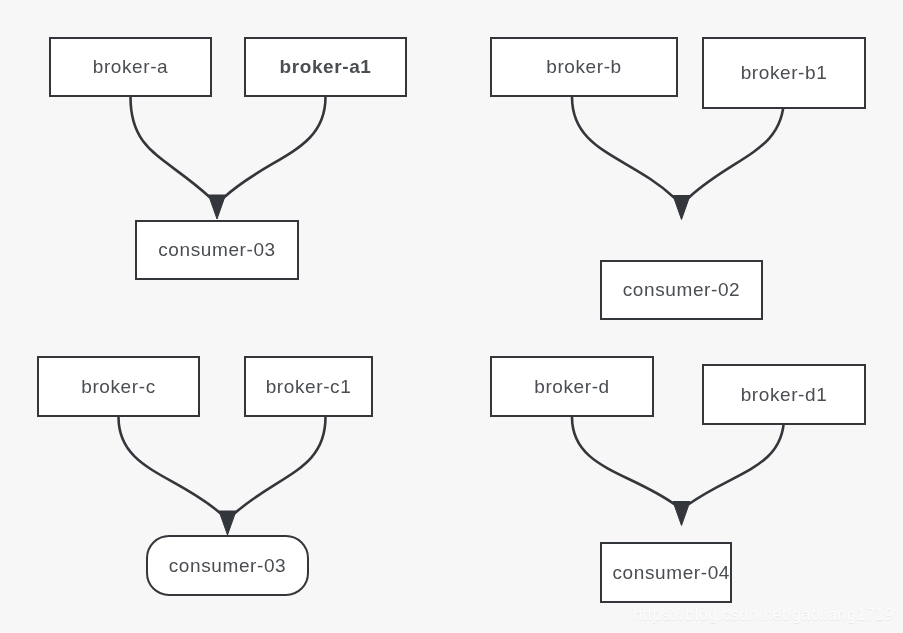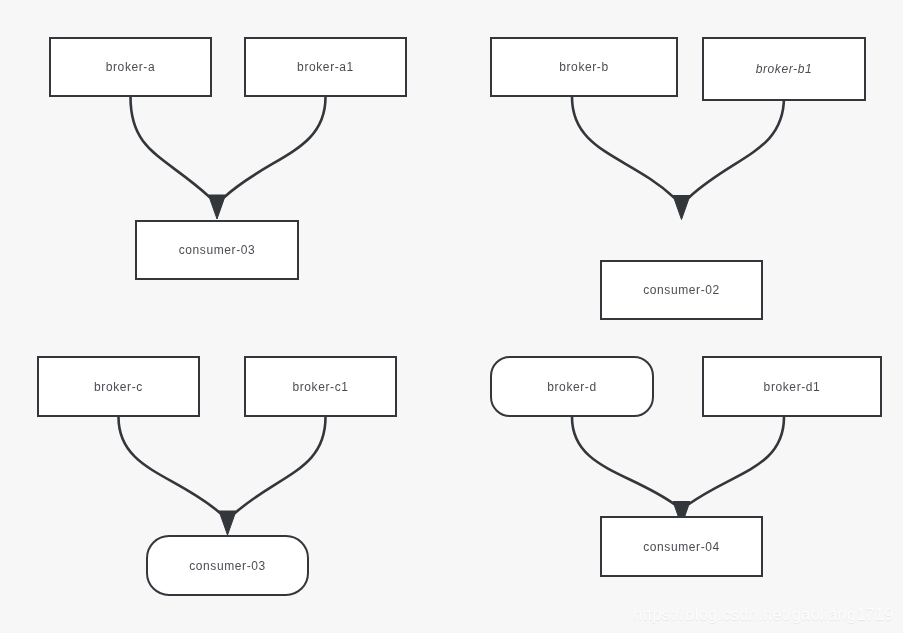--- a/index.html
+++ b/index.html
@@ -44,21 +44,21 @@
   .node {
     position: absolute;
     background: var(--box-fill);
     border: 2px solid var(--box-border);
     display: flex;
     align-items: center;
     justify-content: center;
   }
   .node-label {
     color: var(--label);
-    font-size: 12px;
+    font-size: 19px;
     letter-spacing: 0.6px;
     white-space: nowrap;
   }
   .watermark {
     position: absolute;
     right: 9px;
     bottom: 9px;
     font-size: 16px;
     letter-spacing: 0.5px;
     color: var(--watermark);
@@ -86,51 +86,51 @@
     <polygon points="219,511 236,511 227.5,535"></polygon>
 
     <path d="M 572 417 C 572 468, 629.5 472, 674 504"></path>
     <path d="M 784 417 C 784 468, 733.5 472, 689 504"></path>
     <polygon points="673,501.5 690,501.5 681.5,525.5"></polygon>
   </svg>
 
   <div class="node" style="left:49px; top:37px; width:163px; height:60px;">
     <span class="node-label">broker-a</span>
   </div>
-  <div class="node" style="left:244px; top:37px; width:163px; height:60px;">
+  <div class="node" style="left:244px; top:37px; width:163px; height:60px;font-weight:bold;">
     <span class="node-label">broker-a1</span>
   </div>
   <div class="node" style="left:135px; top:220px; width:164px; height:60px;">
     <span class="node-label">consumer-03</span>
   </div>
 
   <div class="node" style="left:490px; top:37px; width:188px; height:60px;">
     <span class="node-label">broker-b</span>
   </div>
-  <div class="node" style="left:702px; top:37px; width:164px; height:64px;font-style:italic;">
+  <div class="node" style="left:702px; top:37px; width:164px; height:72px;">
     <span class="node-label">broker-b1</span>
   </div>
   <div class="node" style="left:600px; top:220px; width:163px; height:60px;margin-top:40px;">
     <span class="node-label">consumer-02</span>
   </div>
 
   <div class="node" style="left:37px; top:356px; width:163px; height:61px;text-align:center;">
     <span class="node-label">broker-c</span>
   </div>
-  <div class="node" style="left:244px; top:356px; width:153px; height:61px;">
+  <div class="node" style="left:244px; top:356px; width:129px; height:61px;">
     <span class="node-label">broker-c1</span>
   </div>
   <div class="node" style="left:146px; top:535px; width:163px; height:61px;border-radius:23px;">
     <span class="node-label">consumer-03</span>
   </div>
 
-  <div class="node" style="left:490px; top:356px; width:164px; height:61px;border-radius:20px;">
+  <div class="node" style="left:490px; top:356px; width:164px; height:61px;">
     <span class="node-label">broker-d</span>
   </div>
-  <div class="node" style="left:702px; top:356px; width:180px; height:61px;">
+  <div class="node" style="left:702px; top:364px; width:164px; height:61px;">
     <span class="node-label">broker-d1</span>
   </div>
-  <div class="node" style="left:600px; top:516px; width:163px; height:61px;">
+  <div class="node" style="left:600px; top:542px; width:132px; height:61px;justify-content:flex-end;">
     <span class="node-label">consumer-04</span>
   </div>
 
   <div class="watermark">https://blog.csdn.net/gaoliang1719</div>
 </div>
 
 </body></html>

